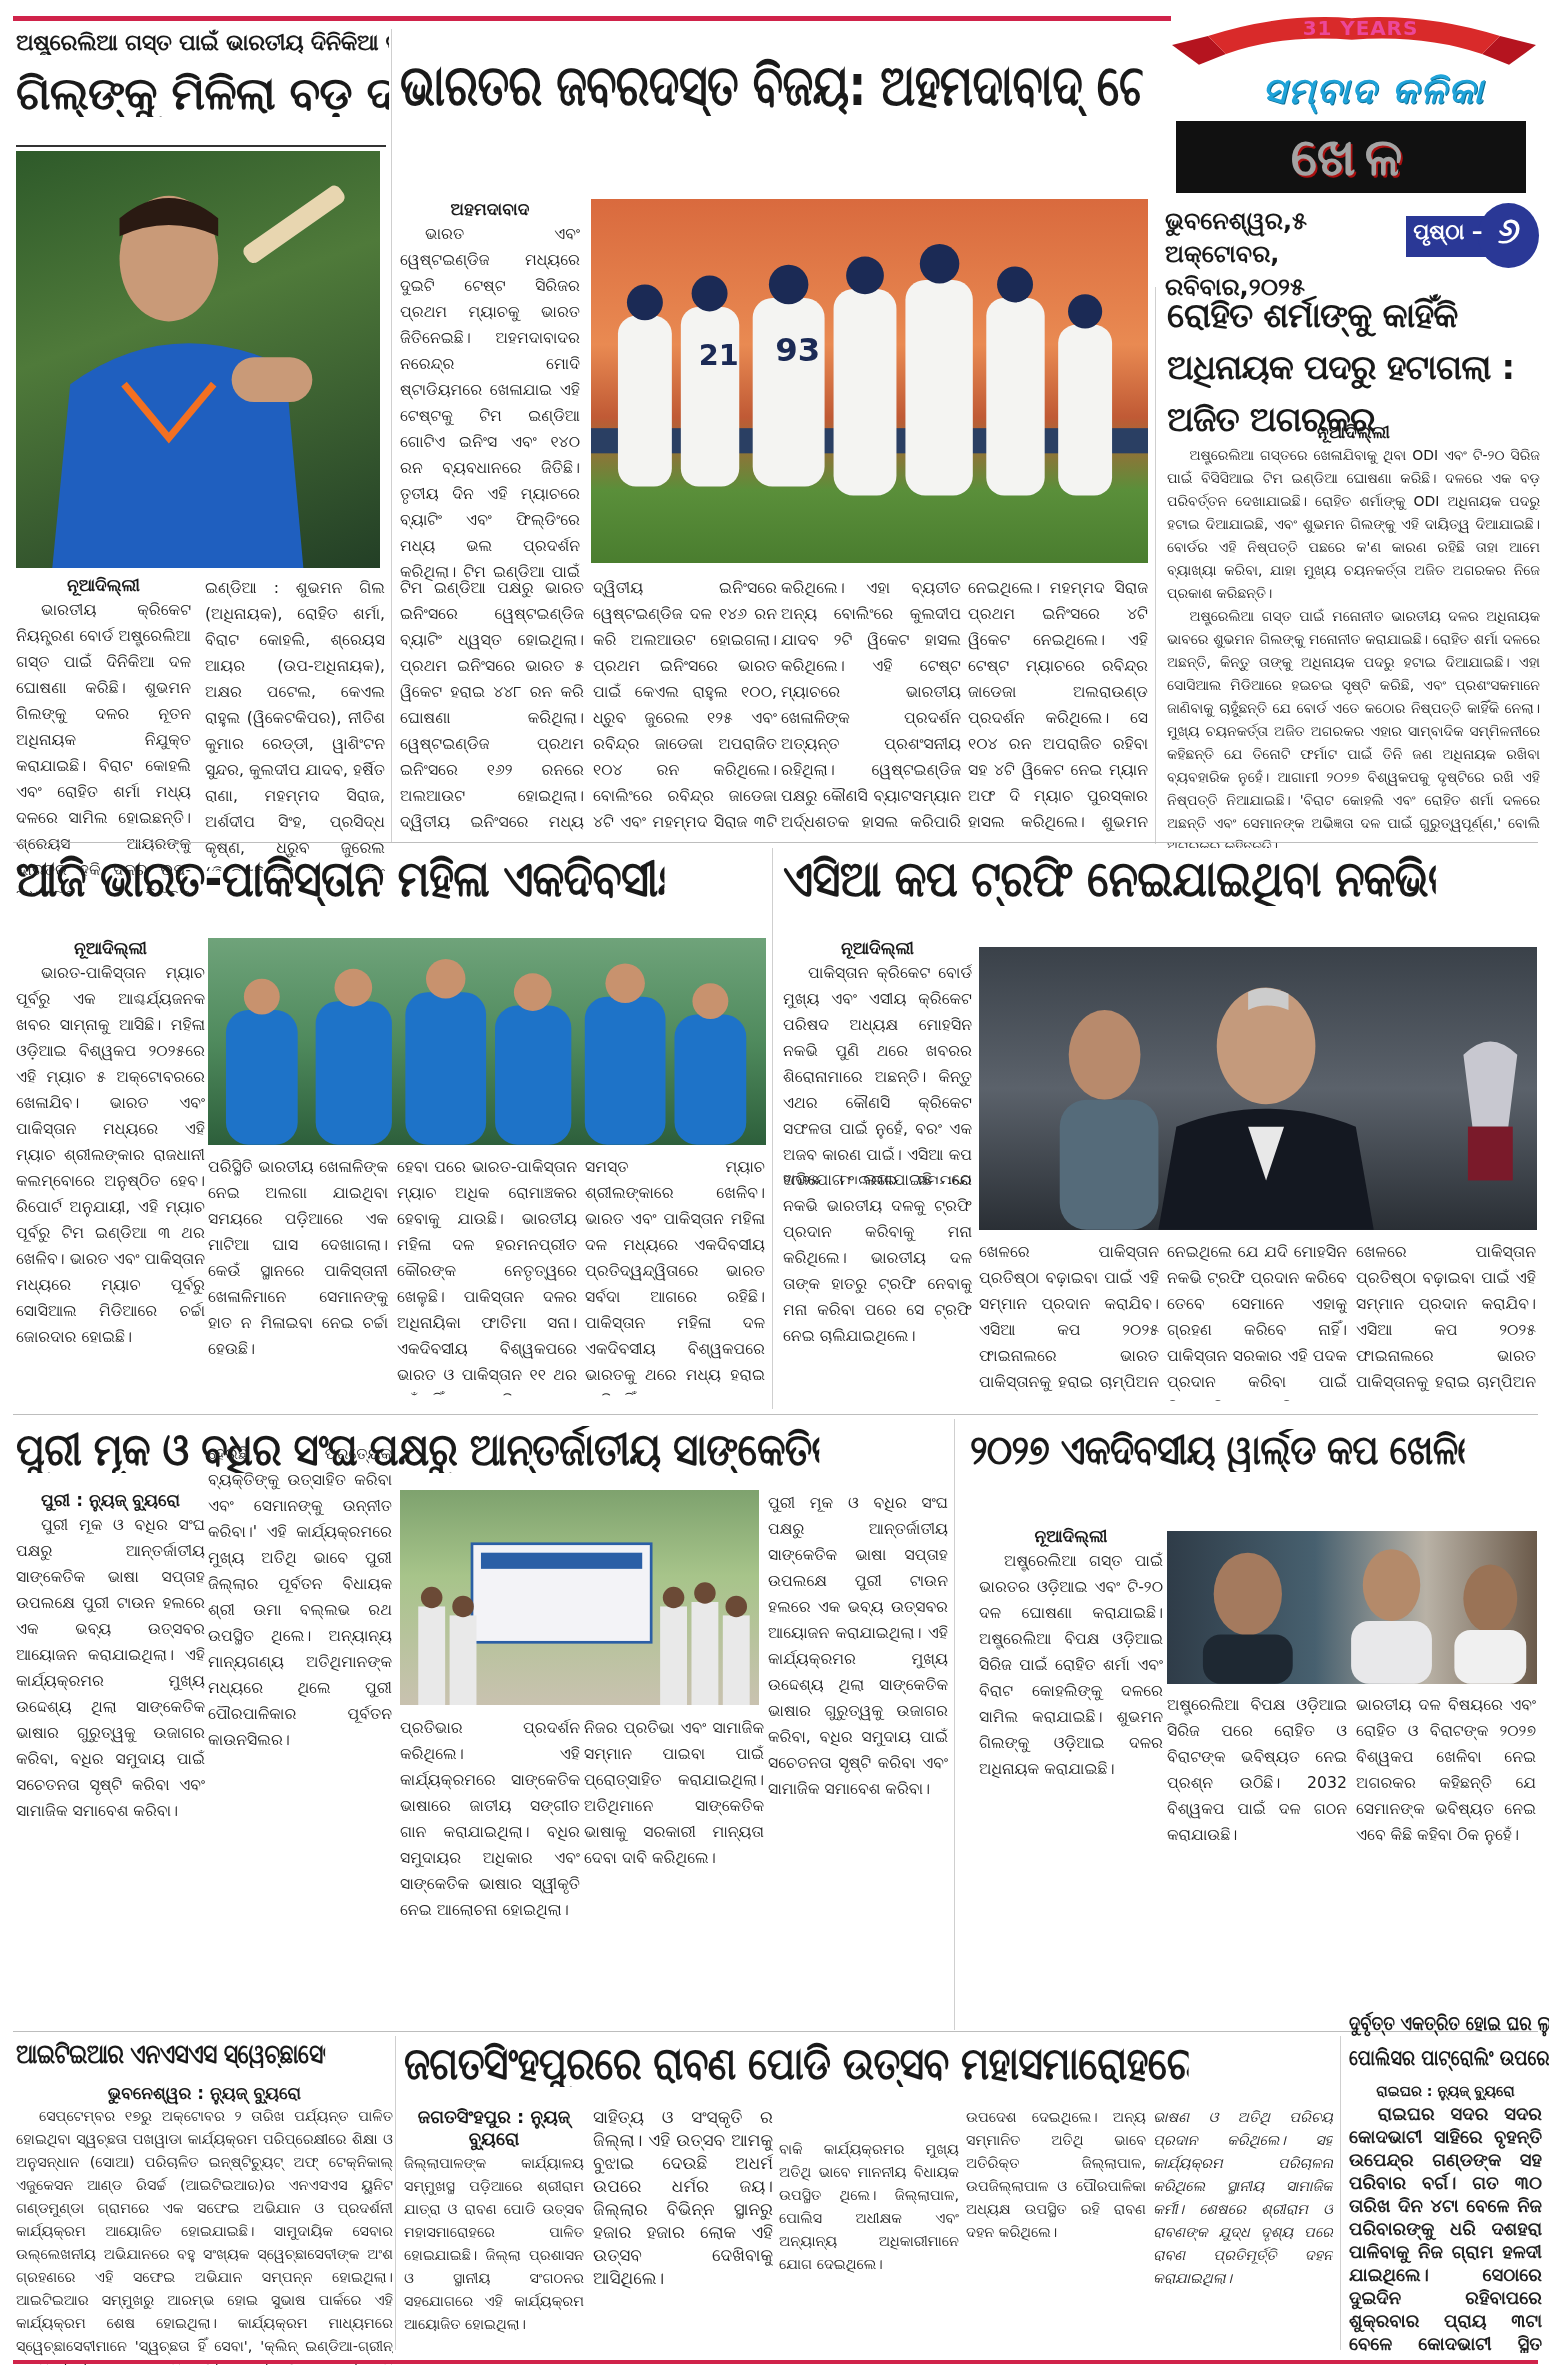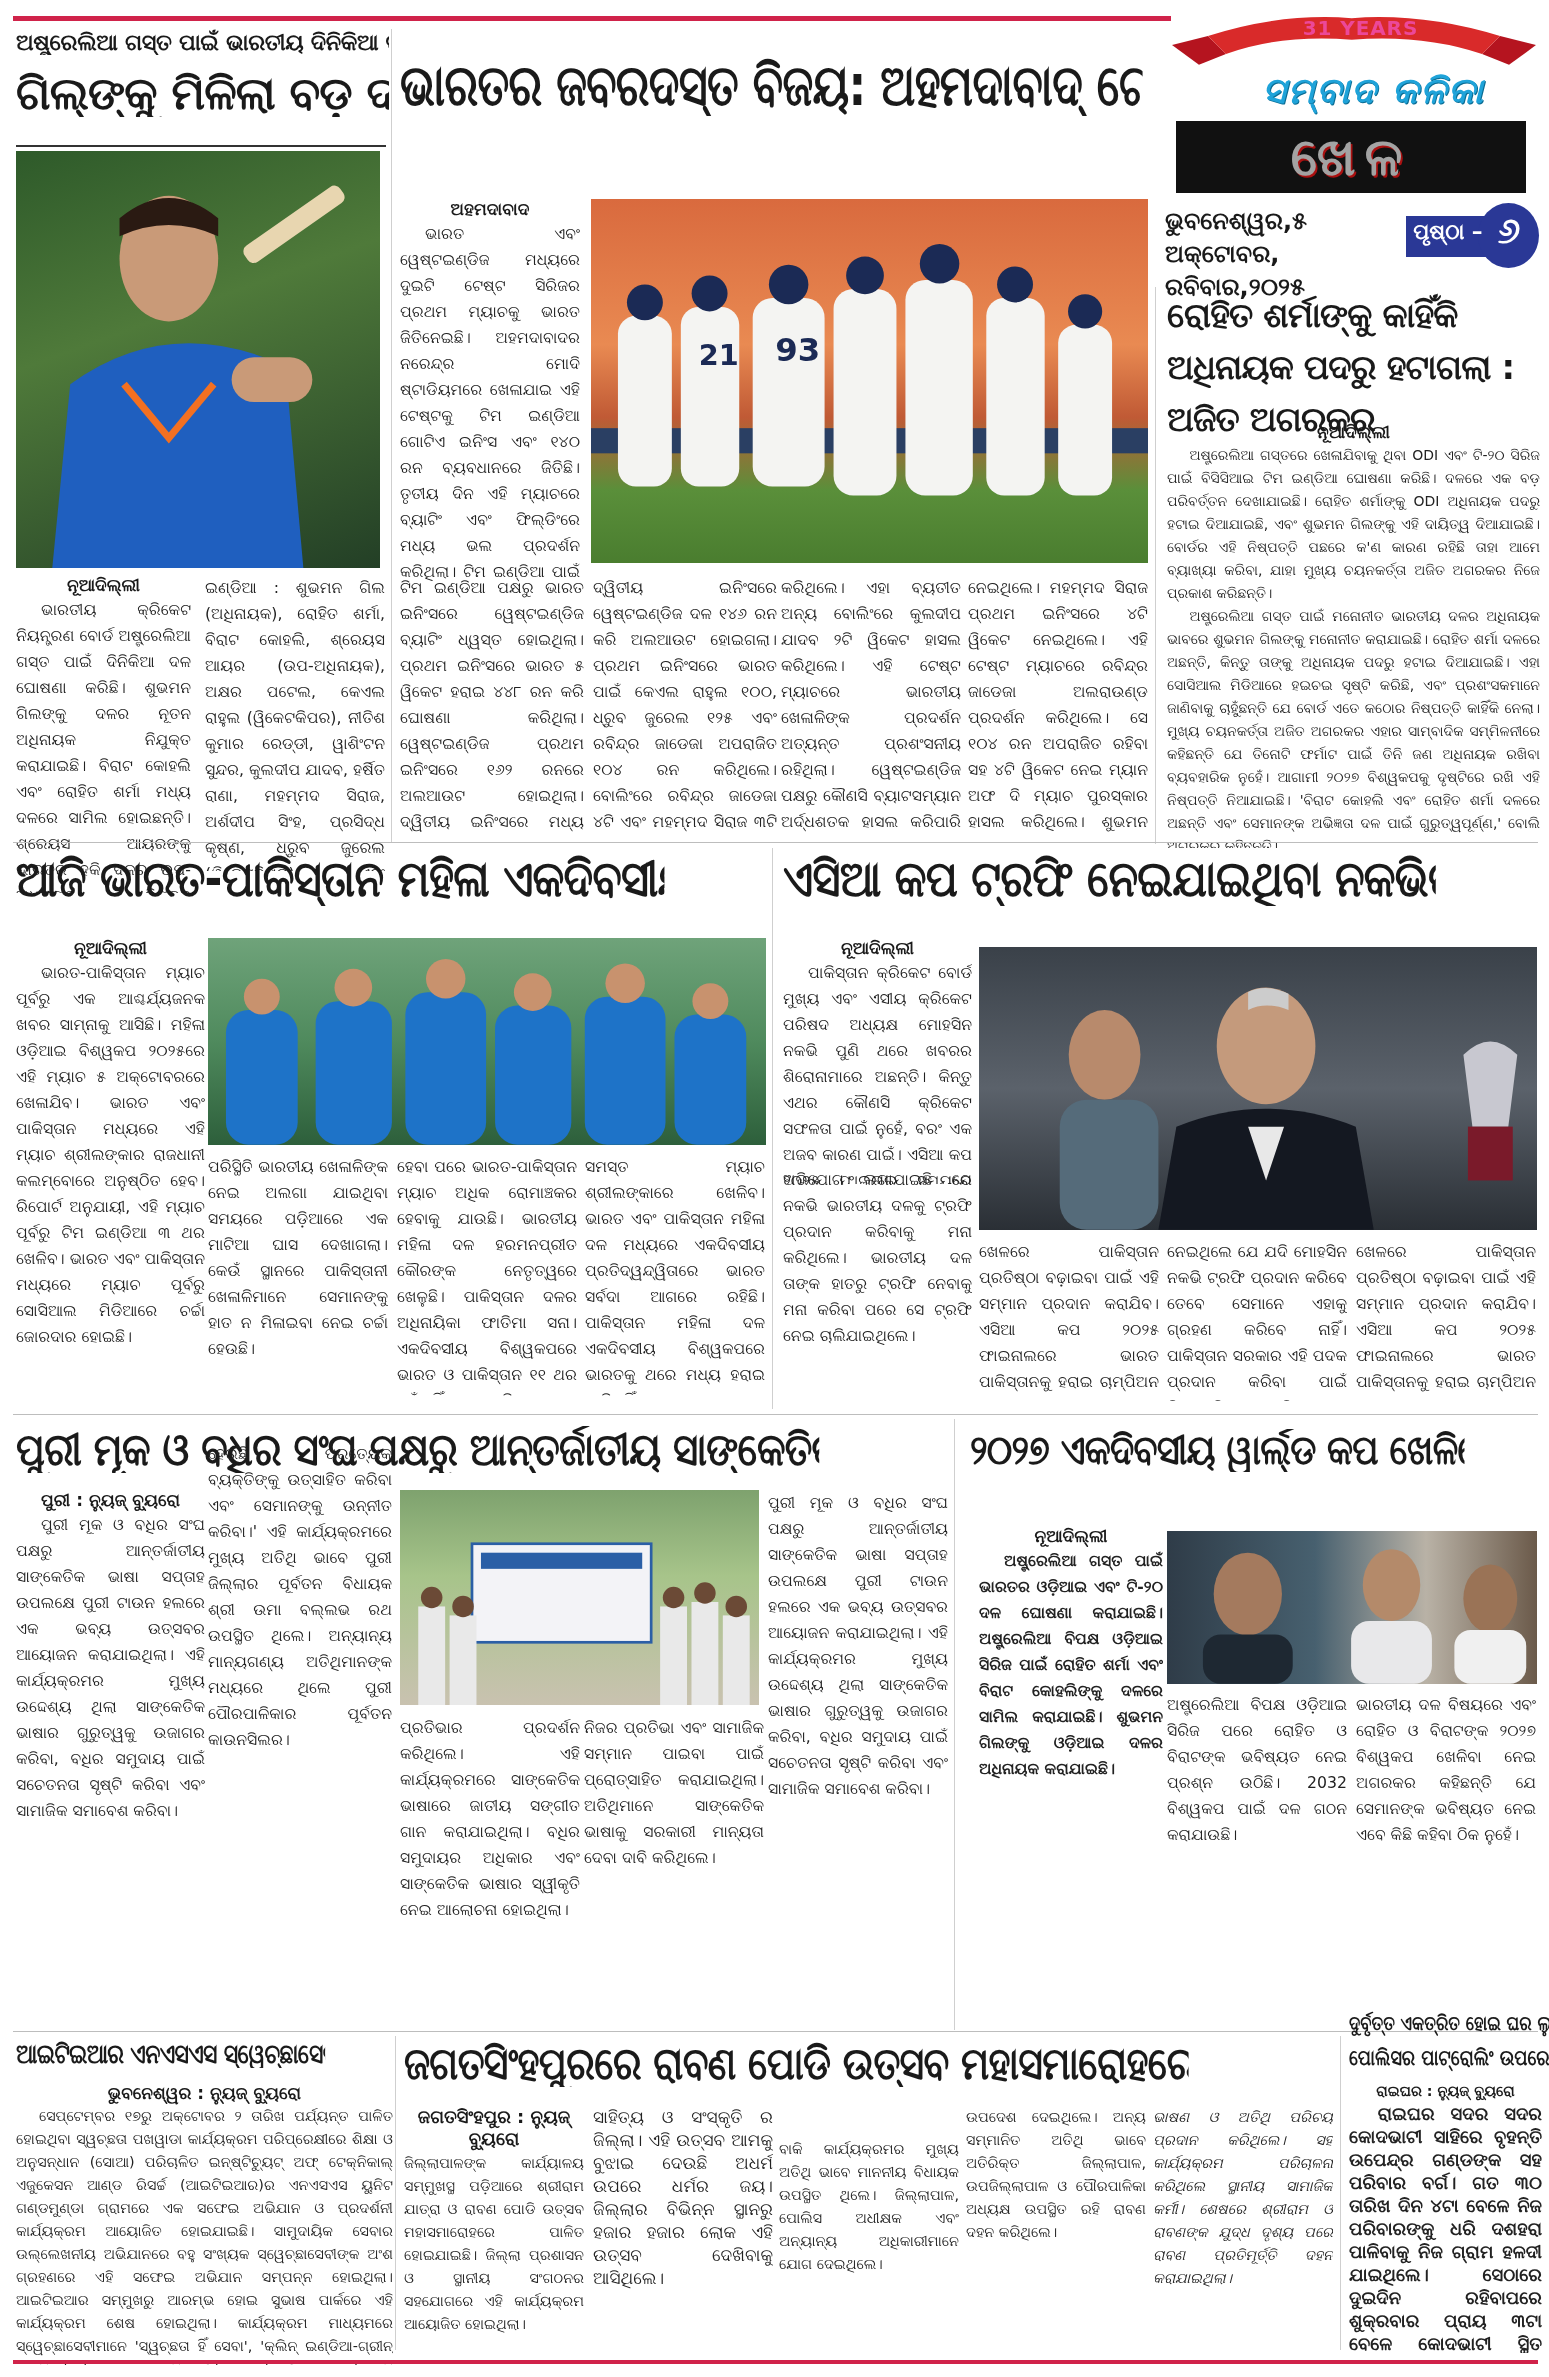--- a/index.html
+++ b/index.html
@@ -247,21 +247,21 @@
   </div>
 <div class="abs col" style="left:768px;top:1490px;width:180px;height:530px;">
     <p style="text-indent:0">ପୁରୀ ମୂକ ଓ ବଧିର ସଂଘ ପକ୍ଷରୁ ଆନ୍ତର୍ଜାତୀୟ ସାଙ୍କେତିକ ଭାଷା ସପ୍ତାହ ଉପଲକ୍ଷେ ପୁରୀ ଟାଉନ ହଲରେ ଏକ ଭବ୍ୟ ଉତ୍ସବର ଆୟୋଜନ କରାଯାଇଥିଲା। ଏହି କାର୍ଯ୍ୟକ୍ରମର ମୁଖ୍ୟ ଉଦ୍ଦେଶ୍ୟ ଥିଲା ସାଙ୍କେତିକ ଭାଷାର ଗୁରୁତ୍ୱକୁ ଉଜାଗର କରିବା, ବଧିର ସମୁଦାୟ ପାଇଁ ସଚେତନତା ସୃଷ୍ଟି କରିବା ଏବଂ ସାମାଜିକ ସମାବେଶ କରିବା।</p>
   </div>
 
 <div class="abs vrule" style="left:954px;top:1419px;height:611px;"></div>
 
 <div class="abs headline" style="left:970px;top:1429px;width:575px;font-size:41px;transform:scaleX(0.86);transform-origin:left top;">୨୦୨୭ ଏକଦିବସୀୟ ୱାର୍ଲ୍ଡ କପ ଖେଳିବେ ନାହିଁ ରୋହିତ-ବିରାଟ</div>
 <div class="abs" style="left:979px;top:1526px;width:184px;">
   <div class="dateline">ନୂଆଦିଲ୍ଲୀ</div>
-  <div class="col" style="height:485px;font-weight:bold;">
+  <div class="col" style="height:485px;">
       <p>ଅଷ୍ଟ୍ରେଲିଆ ଗସ୍ତ ପାଇଁ ଭାରତର ଓଡ଼ିଆଇ ଏବଂ ଟି-୨୦ ଦଳ ଘୋଷଣା କରାଯାଇଛି। ଅଷ୍ଟ୍ରେଲିଆ ବିପକ୍ଷ ଓଡ଼ିଆଇ ସିରିଜ ପାଇଁ ରୋହିତ ଶର୍ମା ଏବଂ ବିରାଟ କୋହଲିଙ୍କୁ ଦଳରେ ସାମିଲ କରାଯାଇଛି। ଶୁଭମନ ଗିଲଙ୍କୁ ଓଡ଼ିଆଇ ଦଳର ଅଧିନାୟକ କରାଯାଇଛି।</p>
     </div>
 </div>
 <div class="abs photo" style="left:1167px;top:1531px;width:370px;height:153px;background:linear-gradient(90deg,#2f3c48 0%,#47606f 40%,#b9b2a6 70%,#6b5a4a 100%);">
   <svg width="370" height="153" viewBox="0 0 412 170">
     <ellipse cx="90" cy="70" rx="38" ry="46" fill="#a47a5e"></ellipse>
       <rect x="40" y="115" width="100" height="55" rx="20" fill="#1e2832"></rect>
     <ellipse cx="250" cy="60" rx="32" ry="40" fill="#b48a6a"></ellipse>
       <rect x="205" y="100" width="90" height="70" rx="20" fill="#e8e8ea"></rect>
     <ellipse cx="360" cy="75" rx="30" ry="38" fill="#9a7356"></ellipse>

